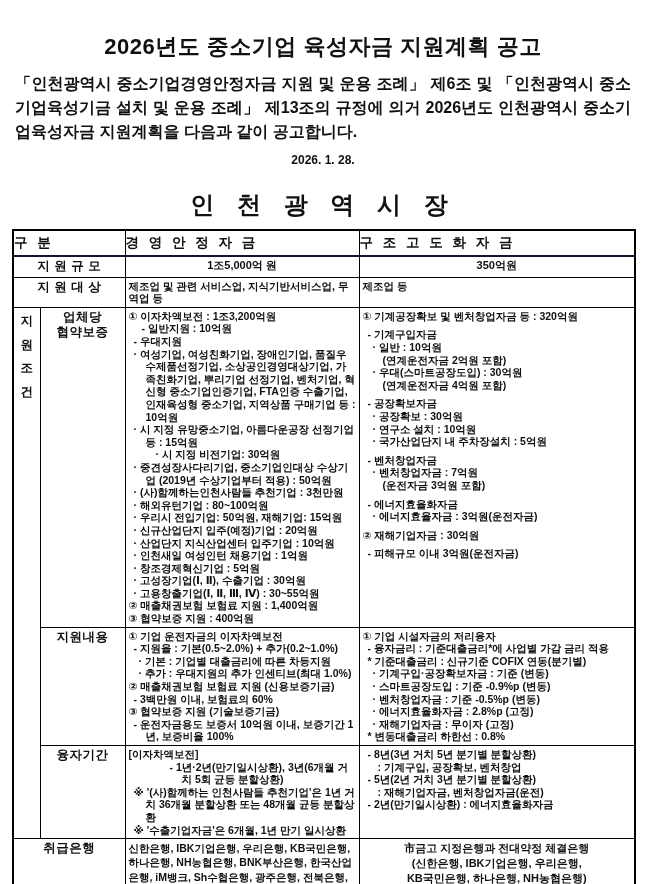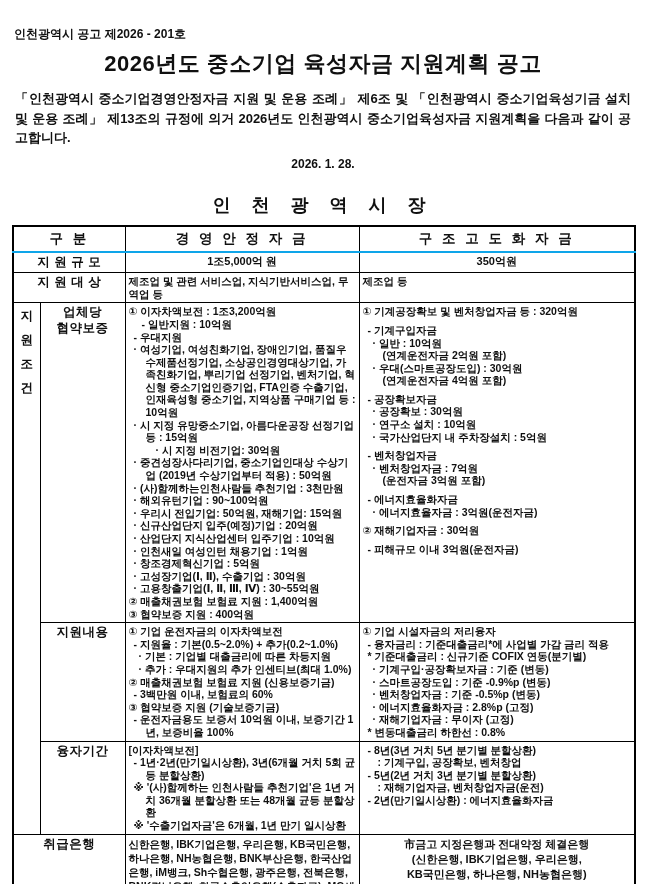--- a/index.html
+++ b/index.html
@@ -5,43 +5,42 @@
   html,body{margin:0;padding:0;background:#e8e8e8;}
   .page{
     width:646px;height:884px;box-sizing:border-box;margin:0 auto;
     background:#ffffff;color:#101010;
     padding:26px 12px 0 12px;
     font-family:"Liberation Sans","DejaVu Sans",sans-serif;
     overflow:hidden;
   }
   .notice-no{font-size:12px;font-weight:bold;margin:0 0 4px 2px;}
   .title{font-size:22px;font-weight:bold;text-align:center;margin:6px 0 10px 0;letter-spacing:0.5px;}
-  .intro{font-size:13px;font-weight:bold;line-height:1.5;margin:0 3px 9px 3px;text-align:justify;}
+  .intro{font-size:16px;font-weight:bold;line-height:1.5;margin:0 3px 9px 3px;text-align:justify;}
   .date-line{text-align:center;font-size:12px;font-weight:bold;margin:2px 0 22px 0;}
-  .signer{text-align:center;font-size:18px;font-weight:bold;letter-spacing:8px;margin:0 0 8px 0;}
+  .signer{text-align:center;font-size:24px;font-weight:bold;letter-spacing:8px;margin:0 0 8px 0;}
 
   table.main{border-collapse:collapse;table-layout:fixed;width:622px;border:2px solid #000;}
   table.main th,table.main td{border:1px solid #000;padding:2px 3px;vertical-align:top;box-sizing:border-box;}
   table.main th{font-weight:bold;}
-  tr.head th{font-size:13.5px;letter-spacing:3px;text-align:center;vertical-align:middle;padding:3px 0;border-bottom:2px solid #0ea5e9;}
+  tr.head th{font-size:13.5px;letter-spacing:3px;text-align:left;vertical-align:middle;padding:3px 0;border-bottom:2px solid #0f172a;}
   .lab{font-size:12.5px;text-align:center;vertical-align:middle;letter-spacing:0.5px;white-space:pre-line;line-height:1.25;}
   .vert{font-size:12.5px;line-height:1.9;white-space:pre-line;text-align:center;vertical-align:middle;width:27px;padding:0;}
   td.cell{font-size:10.5px;font-weight:bold;line-height:1.2;}
   td.center{text-align:center;vertical-align:middle;font-size:11px;font-weight:bold;white-space:pre-line;}
   .ln{margin:0;}
   .ln:empty{height:6px;}
   tr.scale td{padding:1px 3px;}
   tr.banks td.cell{line-height:1.35;}
 </style>
 </head>
 <body>
 
 <div class="page">
 
-  <div class="notice-no">인천광역시 공고 제2026 - 201호</div>
 
   <div class="title">2026년도 중소기업 육성자금 지원계획 공고</div>
 
   <div class="intro">「인천광역시 중소기업경영안정자금 지원 및 운용 조례」 제6조 및 「인천광역시 중소기업육성기금 설치 및 운용 조례」 제13조의 규정에 의거 2026년도 인천광역시 중소기업육성자금 지원계획을 다음과 같이 공고합니다.</div>
 
   <div class="date-line">2026.  1. 28.</div>
 
   <div class="signer">인 천 광 역 시 장</div>
 
   <table class="main">
@@ -76,21 +75,21 @@
 협약보증</th>
       <td class="cell">
             <div class="ln" style="padding-left: 12px; text-indent: -12px;">① 이자차액보전 : 1조3,200억원</div>
             <div class="ln" style="padding-left: 17px; text-indent: -12px; margin-left: 8px;">- 일반지원 : 10억원</div>
             <div class="ln" style="padding-left: 17px; text-indent: -12px;">- 우대지원</div>
             <div class="ln" style="padding-left: 17px; text-indent: -12px;">· 여성기업, 여성친화기업, 장애인기업, 품질우수제품선정기업, 소상공인경영대상기업, 가족친화기업, 뿌리기업 선정기업, 벤처기업, 혁신형 중소기업인증기업, FTA인증 수출기업, 인재육성형 중소기업, 지역상품 구매기업 등 : 10억원</div>
             <div class="ln" style="padding-left: 17px; text-indent: -12px;">· 시 지정 유망중소기업, 아름다운공장 선정기업 등 : 15억원</div>
             <div class="ln" style="padding-left: 17px; text-indent: -12px; margin-left: 22px;">· 시 지정 비전기업: 30억원</div>
             <div class="ln" style="padding-left: 17px; text-indent: -12px;">· 중견성장사다리기업, 중소기업인대상 수상기업 (2019년 수상기업부터 적용) : 50억원</div>
             <div class="ln" style="padding-left: 17px; text-indent: -12px;">· (사)함께하는인천사람들 추천기업 : 3천만원</div>
-            <div class="ln" style="padding-left: 17px; text-indent: -12px;">· 해외유턴기업 : 90~100억원</div>
+            <div class="ln" style="padding-left: 17px; text-indent: -12px;">· 해외유턴기업 : 80~100억원</div>
             <div class="ln" style="padding-left: 17px; text-indent: -12px;">· 우리시 전입기업: 50억원, 재해기업: 15억원</div>
             <div class="ln" style="padding-left: 17px; text-indent: -12px;">· 신규산업단지 입주(예정)기업 : 20억원</div>
             <div class="ln" style="padding-left: 17px; text-indent: -12px;">· 산업단지 지식산업센터 입주기업 : 10억원</div>
             <div class="ln" style="padding-left: 17px; text-indent: -12px;">· 인천새일 여성인턴 채용기업 : 1억원</div>
             <div class="ln" style="padding-left: 17px; text-indent: -12px;">· 창조경제혁신기업 : 5억원</div>
             <div class="ln" style="padding-left: 17px; text-indent: -12px;">· 고성장기업(Ⅰ, Ⅱ), 수출기업 : 30억원</div>
             <div class="ln" style="padding-left: 17px; text-indent: -12px;">· 고용창출기업(Ⅰ, Ⅱ, Ⅲ, Ⅳ) : 30~55억원</div>
             <div class="ln" style="padding-left: 12px; text-indent: -12px;">② 매출채권보험 보험료 지원 : 1,400억원</div>
             <div class="ln" style="padding-left: 12px; text-indent: -12px;">③ 협약보증 지원 : 400억원</div>
           </td>
@@ -141,21 +140,21 @@
             <div class="ln" style="padding-left: 22px; text-indent: -12px;">· 벤처창업자금 : 기준 -0.5%p (변동)</div>
             <div class="ln" style="padding-left: 22px; text-indent: -12px;">· 에너지효율화자금 : 2.8%p (고정)</div>
             <div class="ln" style="padding-left: 22px; text-indent: -12px;">· 재해기업자금 : 무이자 (고정)</div>
             <div class="ln" style="padding-left: 17px; text-indent: -12px;">* 변동대출금리 하한선 : 0.8%</div>
           </td>
     </tr>
     <tr class="period">
       <th class="lab">융자기간</th>
       <td class="cell">
             <div class="ln" style="padding-left: 12px; text-indent: -12px;">[이자차액보전]</div>
-            <div class="ln" style="padding-left: 17px; text-indent: -12px;">- 1년·2년(만기일시상환), 3년(6개월 거치 5회 균등 분할상환)</div>
+            <div class="ln" style="padding-left: 17px; text-indent: -12px; margin-left: 36px;">- 1년·2년(만기일시상환), 3년(6개월 거치 5회 균등 분할상환)</div>
             <div class="ln" style="padding-left: 17px; text-indent: -12px;">※ '(사)함께하는 인천사람들 추천기업'은 1년 거치 36개월 분할상환 또는 48개월 균등 분할상환</div>
             <div class="ln" style="padding-left: 17px; text-indent: -12px;">※ '수출기업자금'은 6개월, 1년 만기 일시상환</div>
           </td>
       <td class="cell">
             <div class="ln" style="padding-left: 17px; text-indent: -12px;">- 8년(3년 거치 5년 분기별 분할상환)</div>
             <div class="ln" style="padding-left: 27px; text-indent: -12px;">: 기계구입, 공장확보, 벤처창업</div>
             <div class="ln" style="padding-left: 17px; text-indent: -12px;">- 5년(2년 거치 3년 분기별 분할상환)</div>
             <div class="ln" style="padding-left: 27px; text-indent: -12px;">: 재해기업자금, 벤처창업자금(운전)</div>
             <div class="ln" style="padding-left: 17px; text-indent: -12px;">- 2년(만기일시상환) : 에너지효율화자금</div>
           </td>

